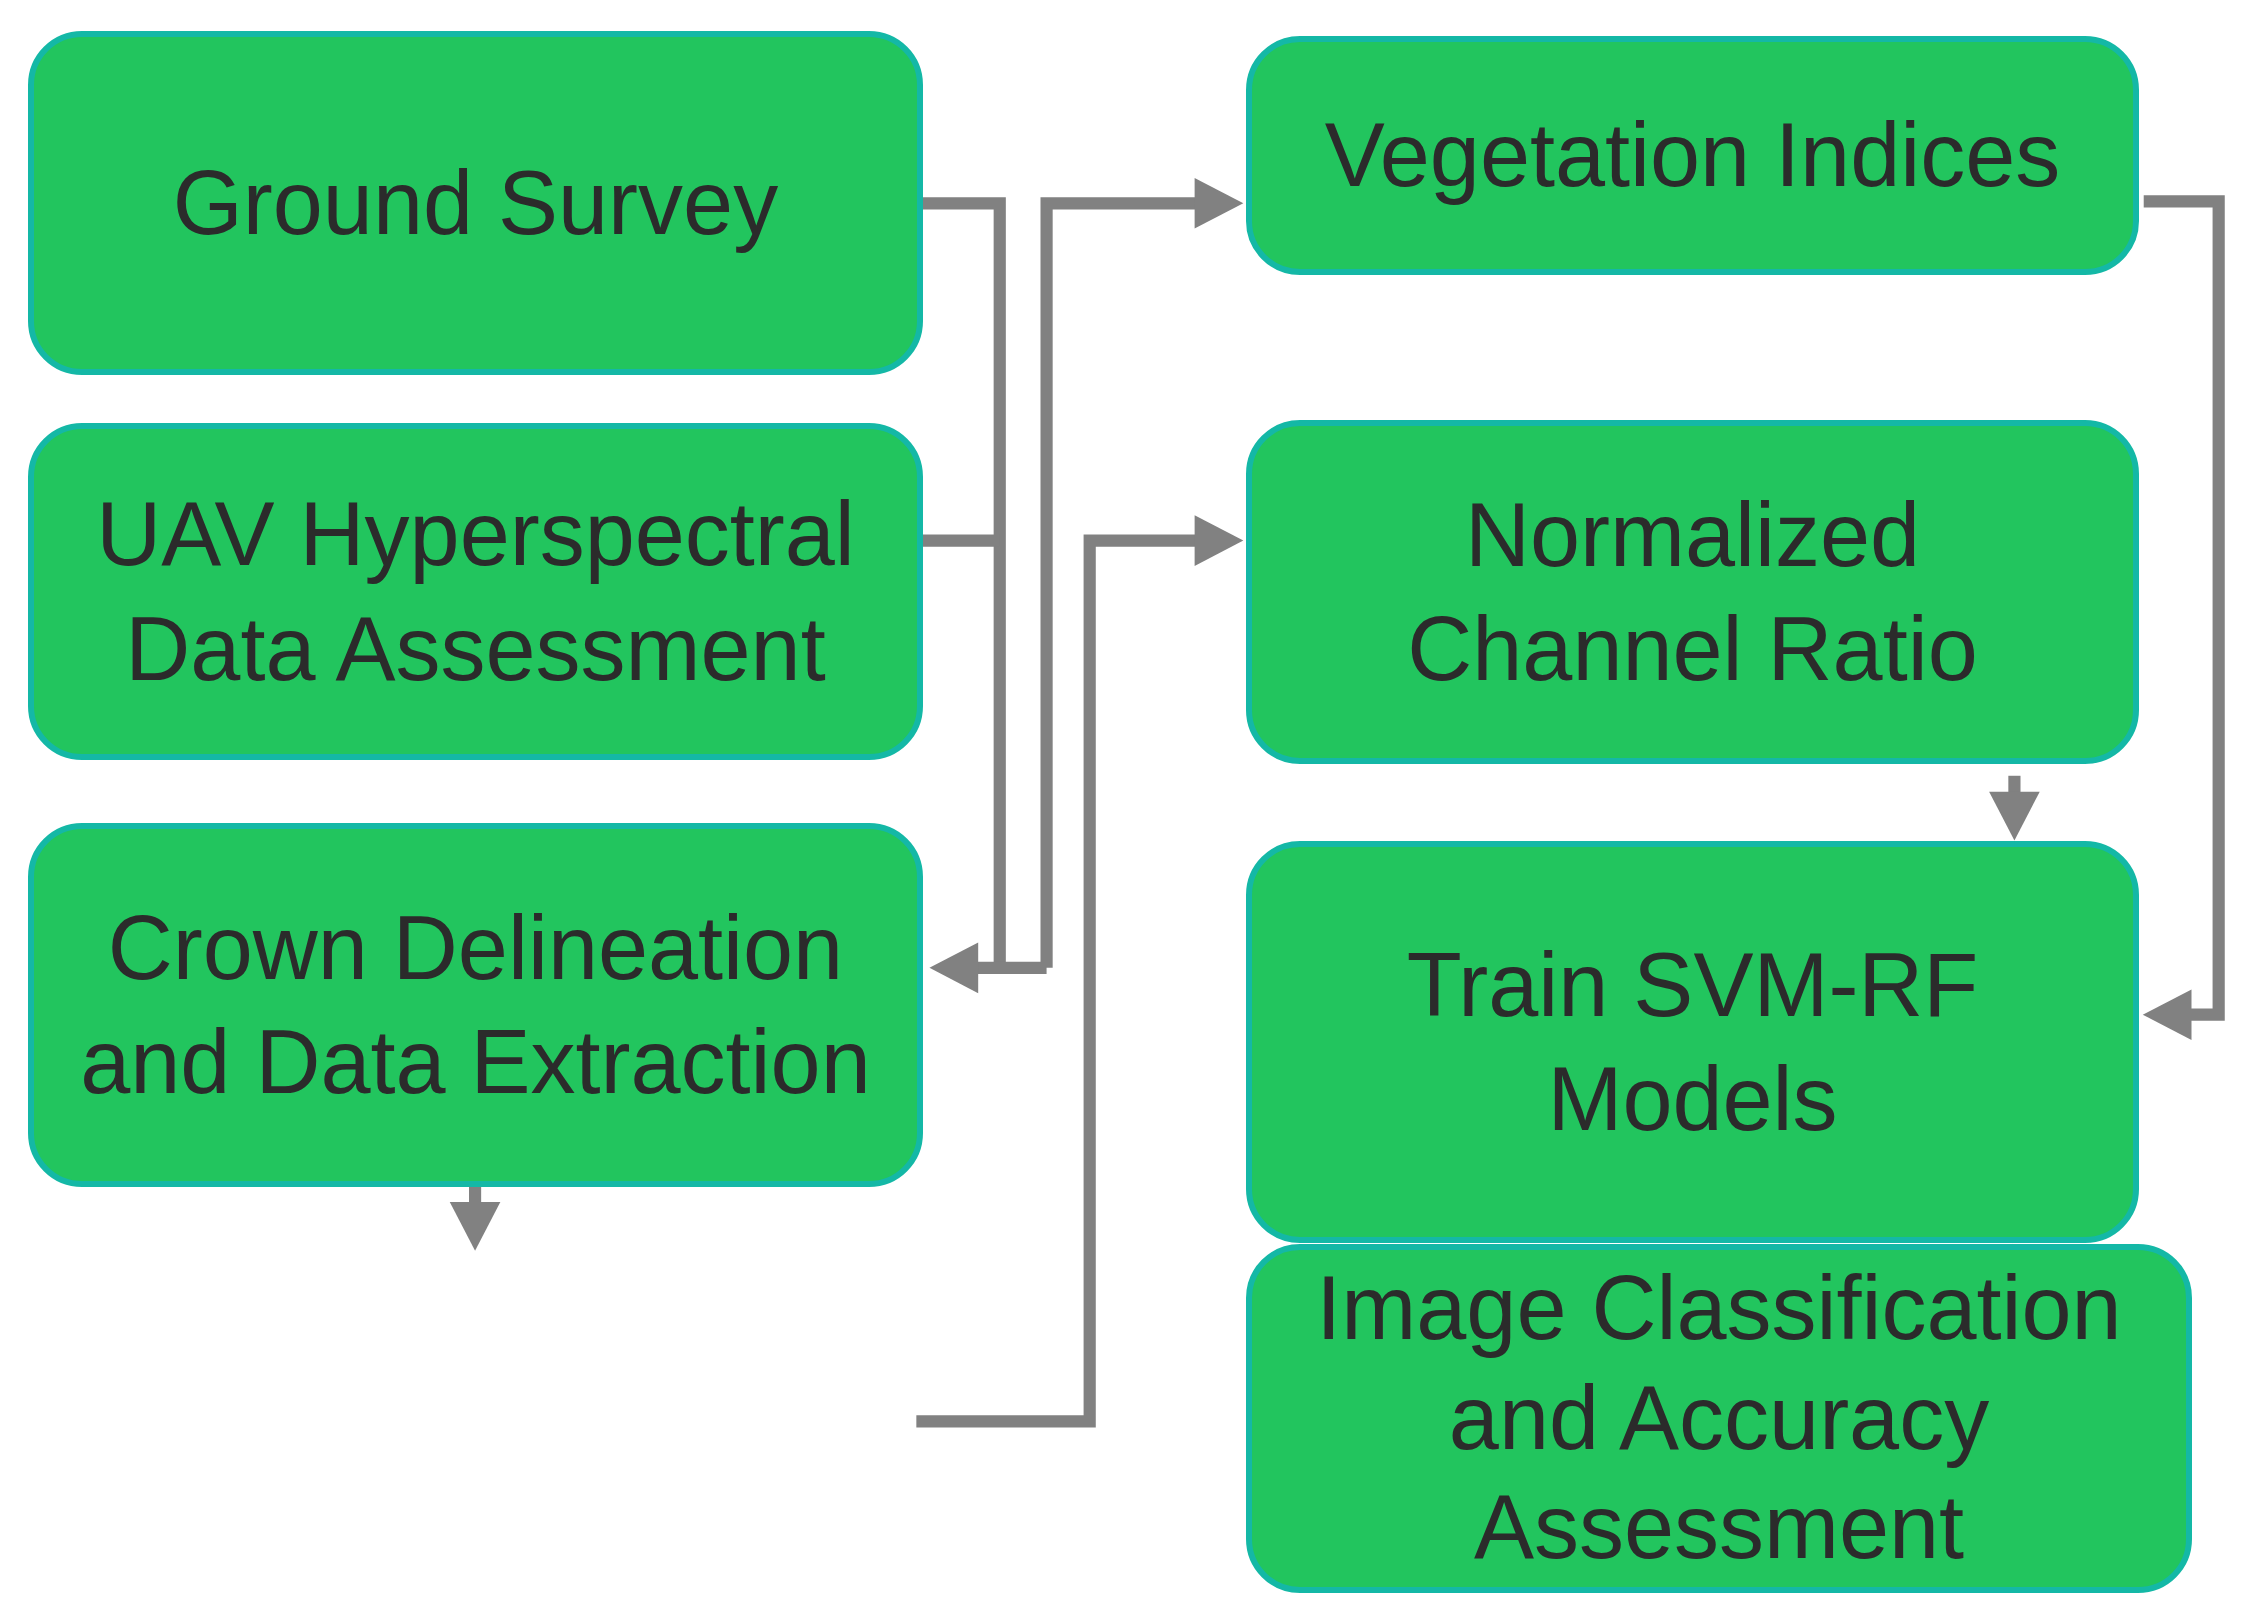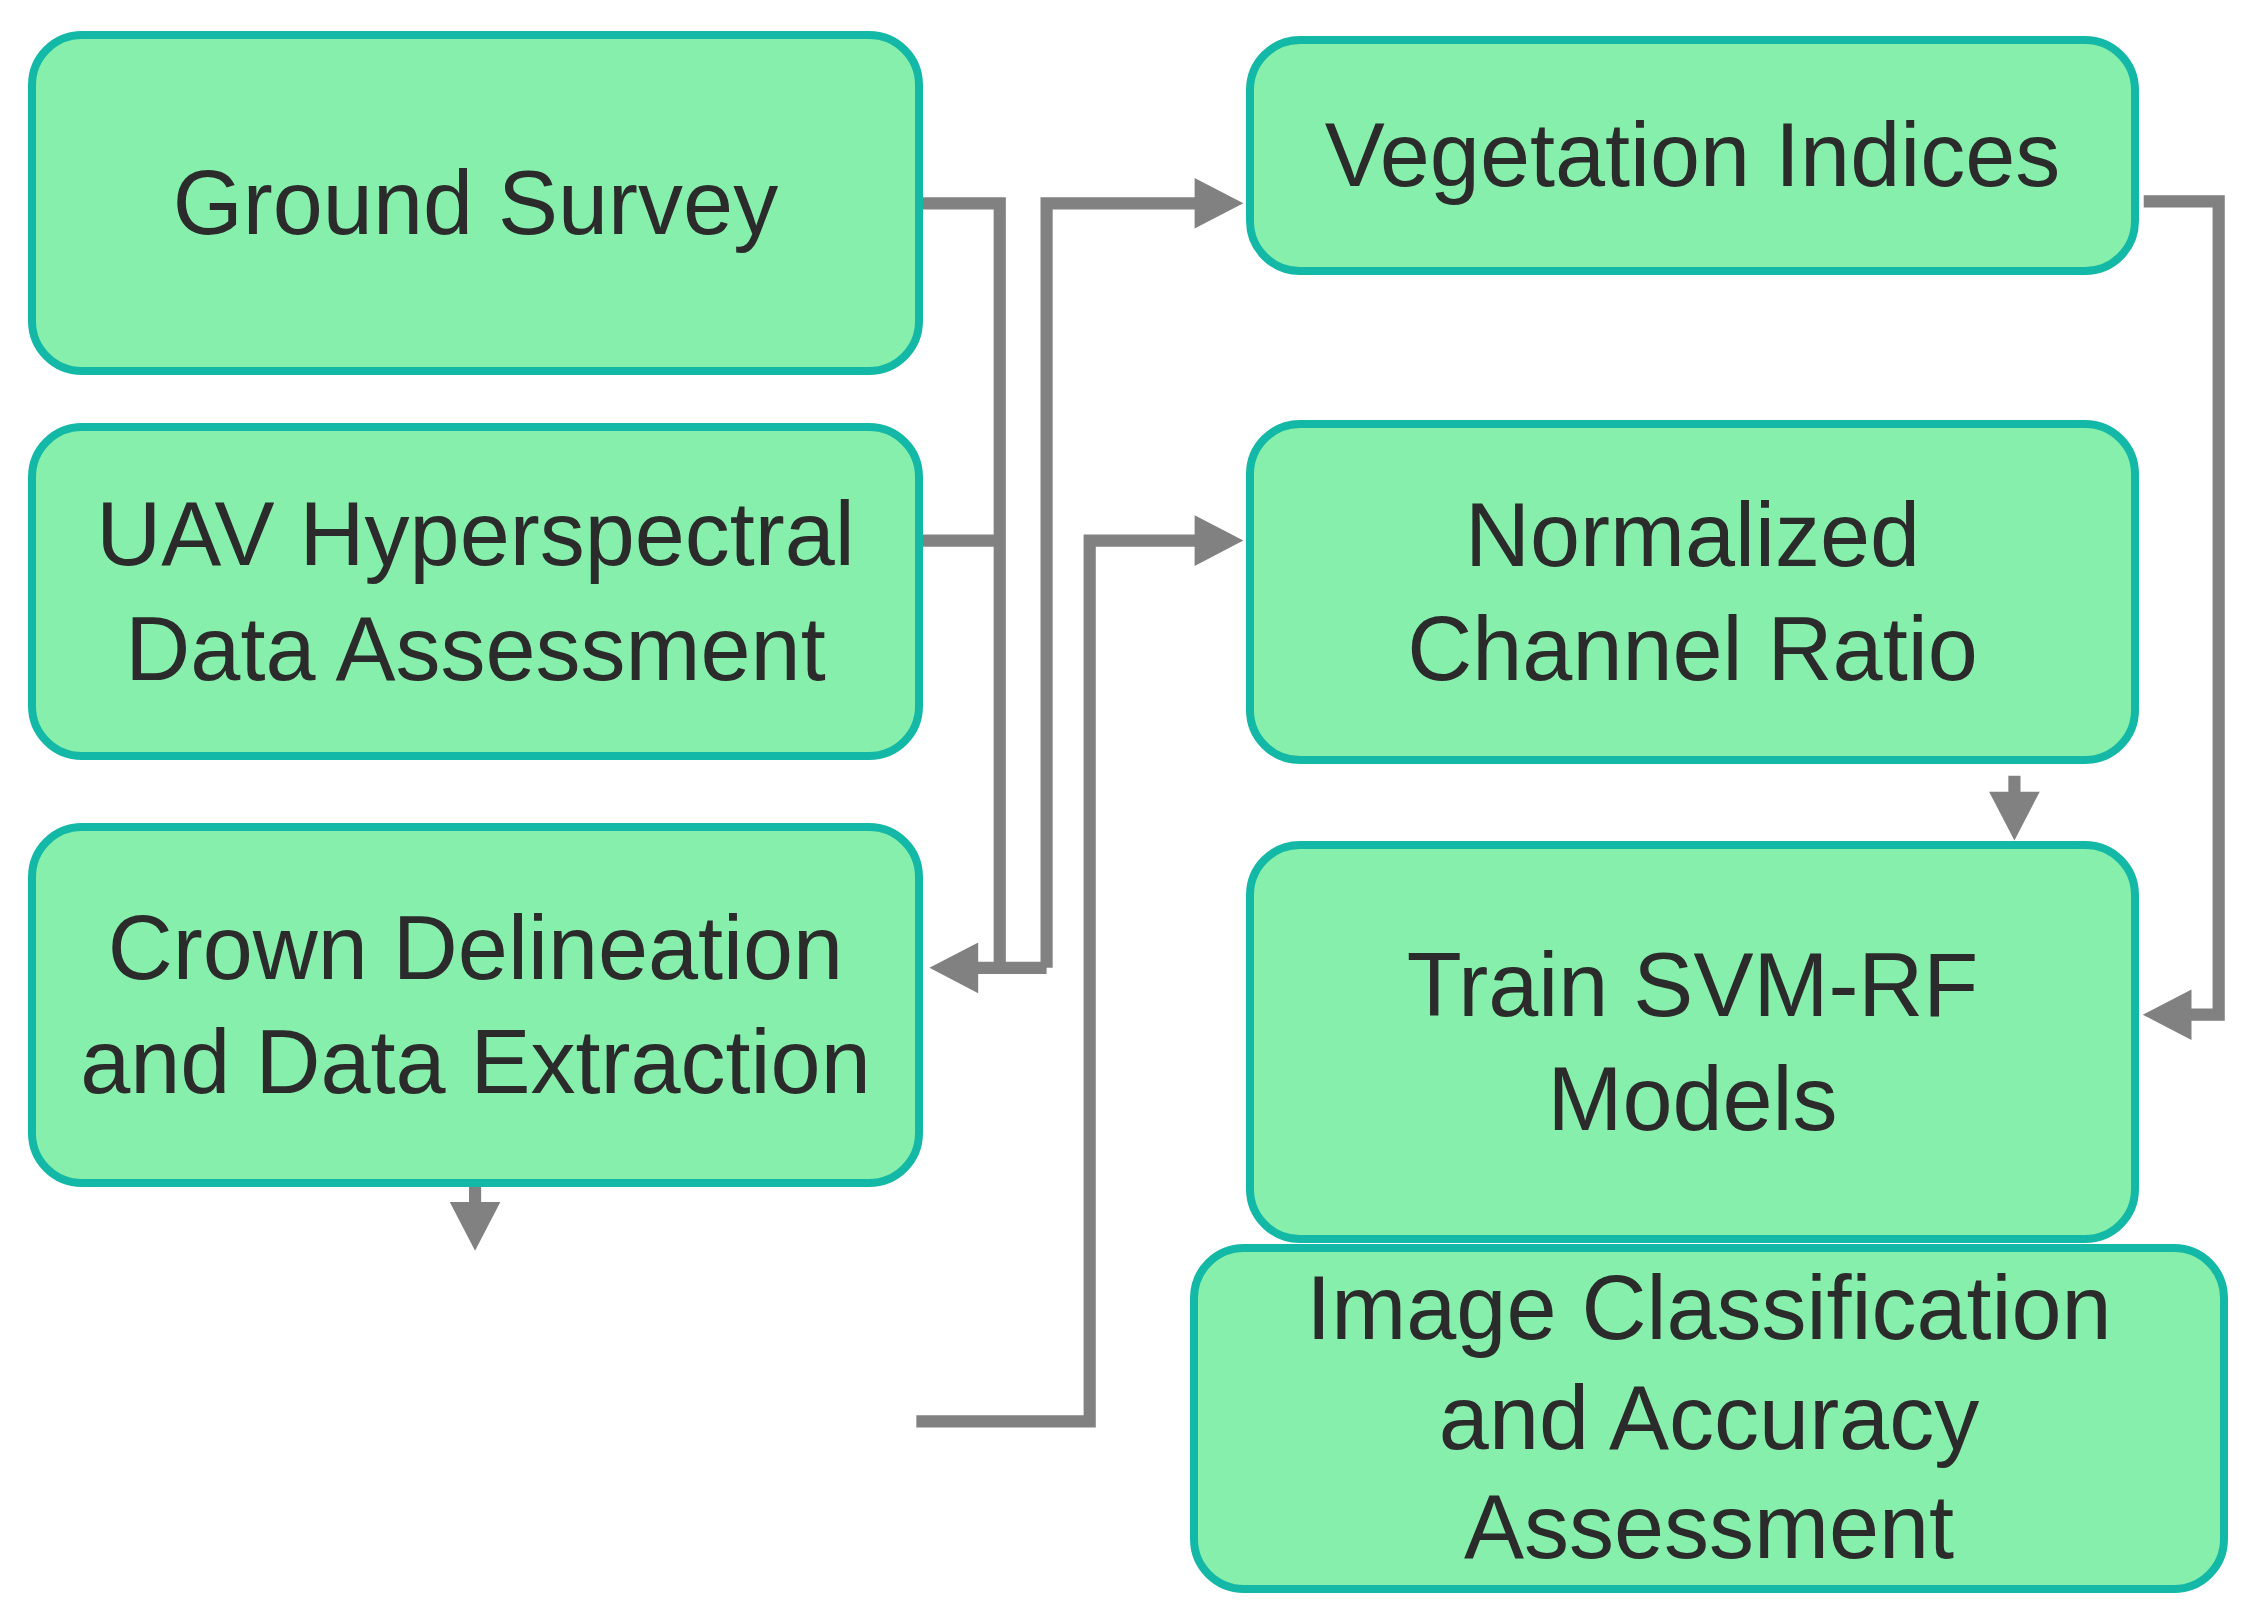--- a/index.html
+++ b/index.html
@@ -7,43 +7,43 @@
     position:relative;
     width:2259px;height:1619px;
     background:#ffffff;
     font-family:"Liberation Sans", sans-serif;
     overflow:hidden;
   }
   .wires{position:absolute;left:0;top:0;width:2259px;height:1619px;}
   .node{
     position:absolute;
     box-sizing:border-box;
-    background:#86efac;
-    border:8px solid #14b8a6;
+    background:#22c55e;
+    border:6px solid #14b8a6;
     border-radius:54px;
     display:flex;align-items:center;justify-content:center;
     text-align:center;
   }
   .node span{
     white-space:pre-line;
     font-size:90px;
     line-height:1.27;
     color:#2b2b2b;
     letter-spacing:0px;
   }
   
   .n-ground   {left:28px;  top:31px;   width:895px; height:344px;}
   .n-uav      {left:28px;  top:423px;  width:895px; height:337px;}
   .n-crown    {left:28px;  top:823px;  width:895px; height:364px;}
   .n-feature  {left:28px;  top:1253px; width:895px; height:337px;}
   
   .n-vegind   {left:1246px; top:36px;   width:893px; height:239px;}
   .n-ncr      {left:1246px; top:420px;  width:893px; height:344px;justify-content:center;}
   .n-train    {left:1246px; top:841px;  width:893px; height:402px;}
-  .n-imgclass {left:1190px; top:1244px; width:1038px; height:349px; }
+  .n-imgclass {left:1246px; top:1244px; width:946px; height:349px; }
   .n-imgclass span{line-height:1.22;}
 </style>
 </head>
 <body>
 
 <div class="canvas">
 
   <svg class="wires" viewBox="0 0 2411 1728" xmlns="http://www.w3.org/2000/svg">
     <g stroke="#818181" stroke-width="13" fill="none">
 

